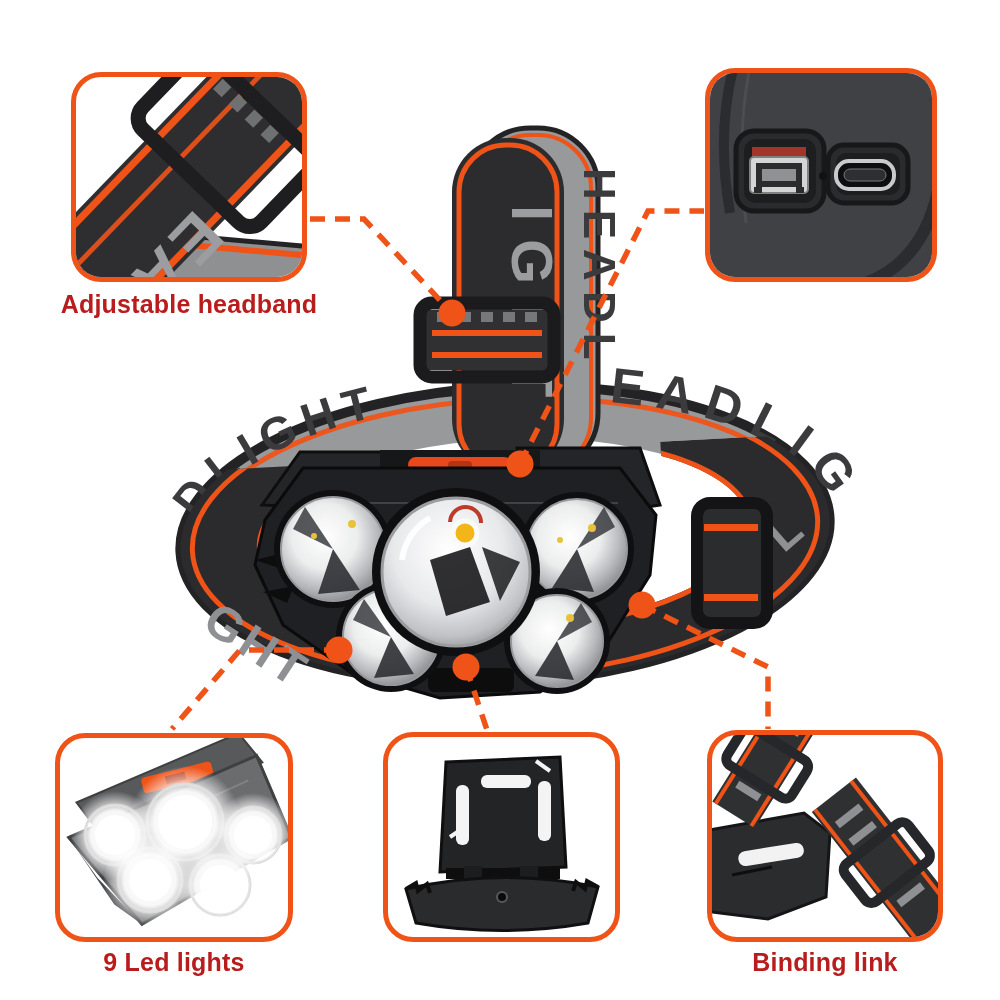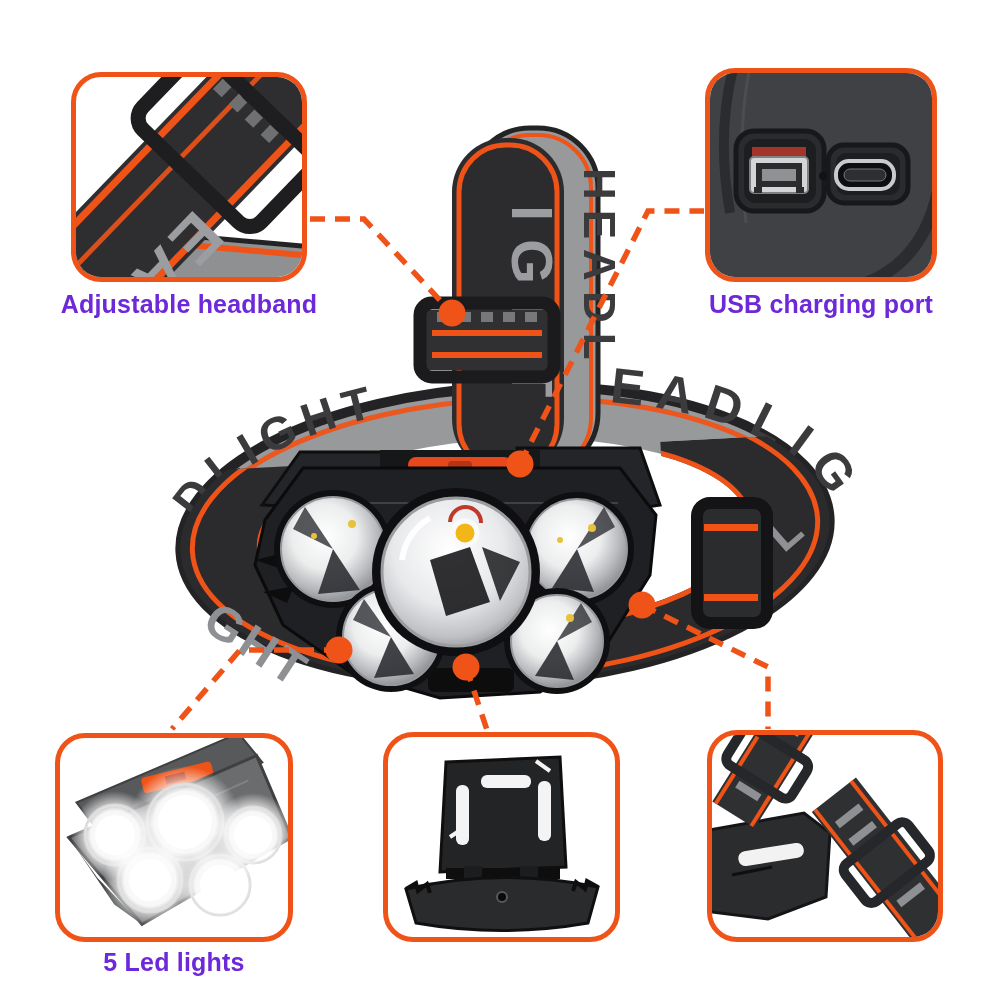--- a/index.html
+++ b/index.html
@@ -3,21 +3,21 @@
 <meta charset="utf-8">
 <style>
   html,body{margin:0;padding:0;background:#ffffff;}
   .canvas{position:relative;width:1000px;height:1000px;background:#ffffff;overflow:hidden;
           font-family:"Liberation Sans", sans-serif;}
   .overlay{position:absolute;left:0;top:0;width:1000px;height:1000px;}
   .callout-card{position:absolute;box-sizing:border-box;border:5px solid #EF5318;border-radius:30px;
                 background:#ffffff;overflow:hidden;}
   .callout-card svg{display:block;width:100%;height:100%;}
   .callout-label{position:absolute;width:320px;text-align:center;font-weight:700;font-size:25px;
-                 color:#6d28d9;letter-spacing:0.2px;white-space:nowrap;}
+                 color:#b91c1c;letter-spacing:0.2px;white-space:nowrap;}
   .svgtxt{font-family:"Liberation Sans", sans-serif;font-weight:bold;}
   #card1{left:71px;top:72px;width:236px;height:210px;}
   #card2{left:705px;top:68px;width:232px;height:214px;}
   #card3{left:55px;top:733px;width:238px;height:209px;}
   #card4{left:383px;top:732px;width:237px;height:210px;}
   #card5{left:707px;top:730px;width:236px;height:212px;}
   #label1{left:29px;top:290px;}
   #label2{left:661px;top:290px;}
   #label3{left:14px;top:948px;}
   #label4{left:341px;top:948px;}
@@ -301,16 +301,16 @@
         <rect x="20" y="-70" width="4" height="170" fill="#EF5318"></rect>
         <rect x="-16" y="-48" width="30" height="8" fill="#8F9093"></rect>
         <rect x="-16" y="-26" width="30" height="8" fill="#8F9093"></rect>
         <rect x="-16" y="52" width="30" height="8" fill="#8F9093"></rect>
         <rect x="-40" y="-8" width="80" height="48" rx="8" fill="none" stroke="#26272A" stroke-width="10"></rect>
       </g>
     </svg>
   </div>
 
   <div class="callout-label" id="label1">Adjustable headband</div>
-  <div class="callout-label" id="label2">USB charging port</div>
-  <div class="callout-label" id="label3">5 Led lights</div>
+  <div class="callout-label" id="label3">9 Led lights</div>
+  <div class="callout-label" id="label5">Binding link</div>
 
 </div>
 
 </body></html>

